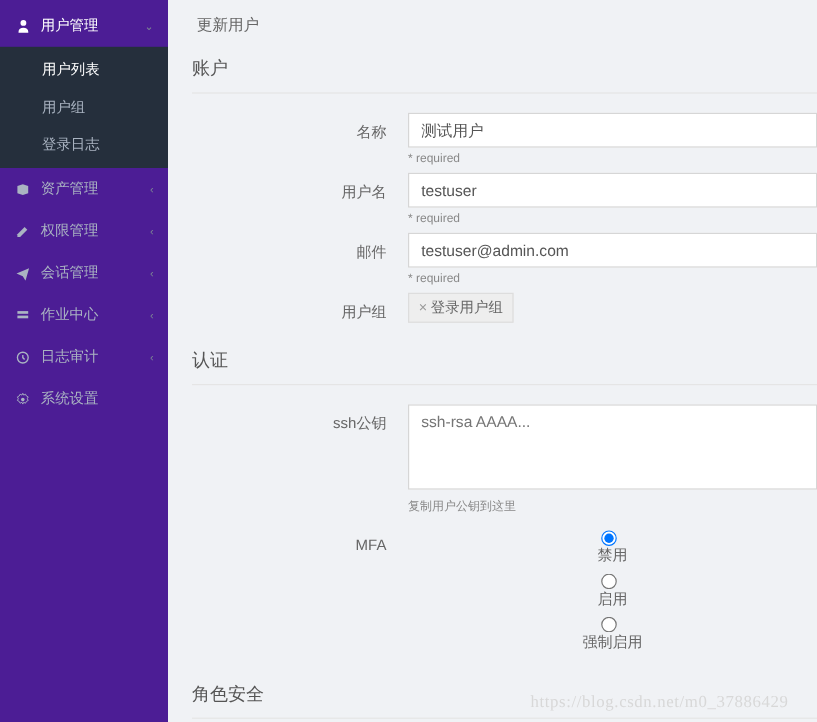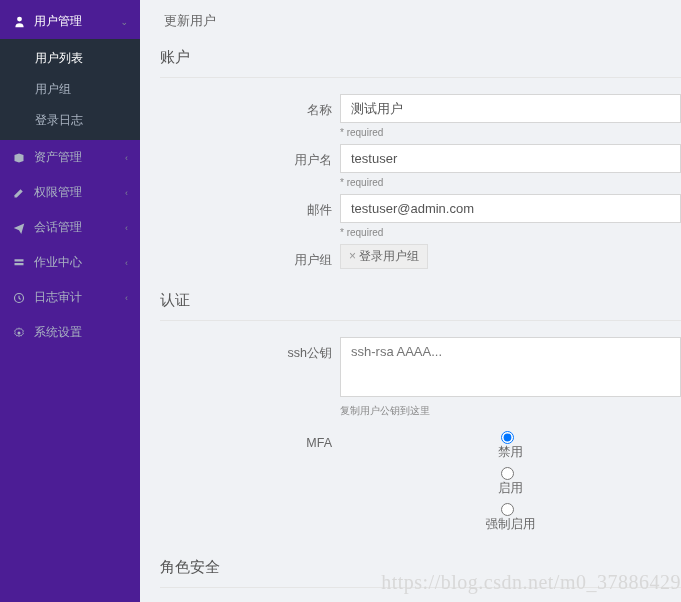--- a/index.html
+++ b/index.html
@@ -11,31 +11,31 @@
   .nav-item .label { flex: 1; }
   .nav-item .arrow { font-size: 9px; color: #7d8793; }
   .nav-item.top { color: #fff; }
   .nav-sub { background: #252f3c; padding: 4px 1px; }
   .nav-sub-item { padding: 7px 12px 7px 34px; font-size: 12px; cursor: pointer; color: #aab4c2; }
   .nav-sub-item.active { color: #fff; }
   .main { flex: 1; padding: 12px 0 0 20px; overflow: hidden; }
   .page-title { font-size: 13px; color: #666; margin-bottom: 18px; padding-left: 4px; }
   .section-title { font-size: 15px; color: #555; border-bottom: 1px solid #e5e5e5; padding-bottom: 10px; margin-bottom: 16px; }
   .form-row { display: flex; align-items: flex-start; margin-bottom: 6px; }
-  .form-label { width: 180px; text-align: right; padding-right: 8px; padding-top: 8px; font-size: 12.5px; color: #666; }
+  .form-label { width: 180px; text-align: right; padding-right: 18px; padding-top: 8px; font-size: 12.5px; color: #666; }
   .form-field { flex: 1; }
   .input { width: 100%; border: 1px solid #d6d6d6; padding: 6px 10px; font-size: 13px; color: #555; background: #fff; }
   .input.teal { border-color: #17a2a2; }
-  .textarea { width: 100%; border: 1px solid #d6d6d6; padding: 6px 10px; font-size: 13px; color: #555; resize: none; height: 60px; font-family: inherit; }
+  .textarea { width: 100%; border: 1px solid #d6d6d6; padding: 6px 10px; font-size: 13px; color: #555; resize: none; height: 71px; font-family: inherit; }
   .hint { font-size: 10px; color: #888; margin-top: 4px; }
   .tag { display: inline-block; background: #eee; border: 1px solid #ddd; padding: 3px 8px; font-size: 12px; color: #666; }
   .tag .x { color: #999; margin-right: 3px; }
   .radio-row { display: flex; align-items: center; padding: 3px 0; font-size: 12.5px; color: #666; flex-direction: column; }
   .radio-row input { margin-right: 6px; }
-  .watermark { position: absolute; right: 0; bottom: 8px; font-size: 20px; color: #d8d8d8; font-family: Georgia, serif; letter-spacing: 0.5px; }
+  .watermark { position: absolute; right: 24px; bottom: 8px; font-size: 14px; color: #d8d8d8; font-family: Georgia, serif; letter-spacing: 0.5px; }
   .section-block { margin-bottom: 22px; }
   svg { display:block; }
 </style>
 </head>
 <body>
 
 <div class="layout">
   <div class="sidebar">
     <div class="nav-item top">
       <span class="icon">

